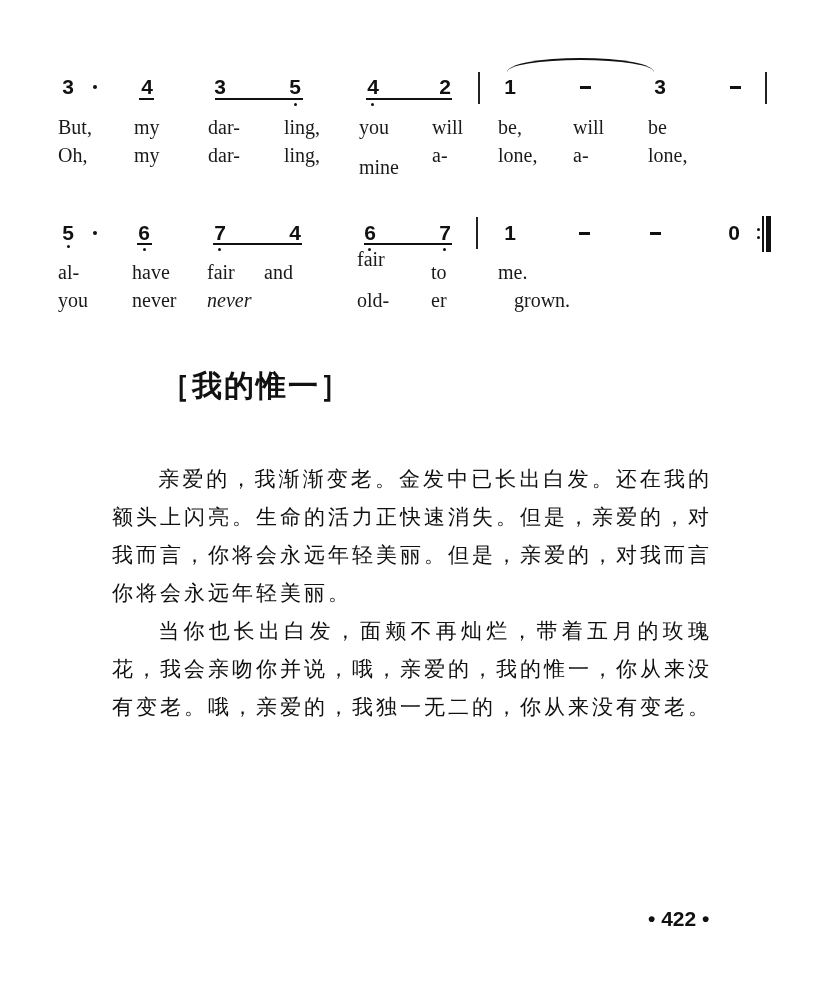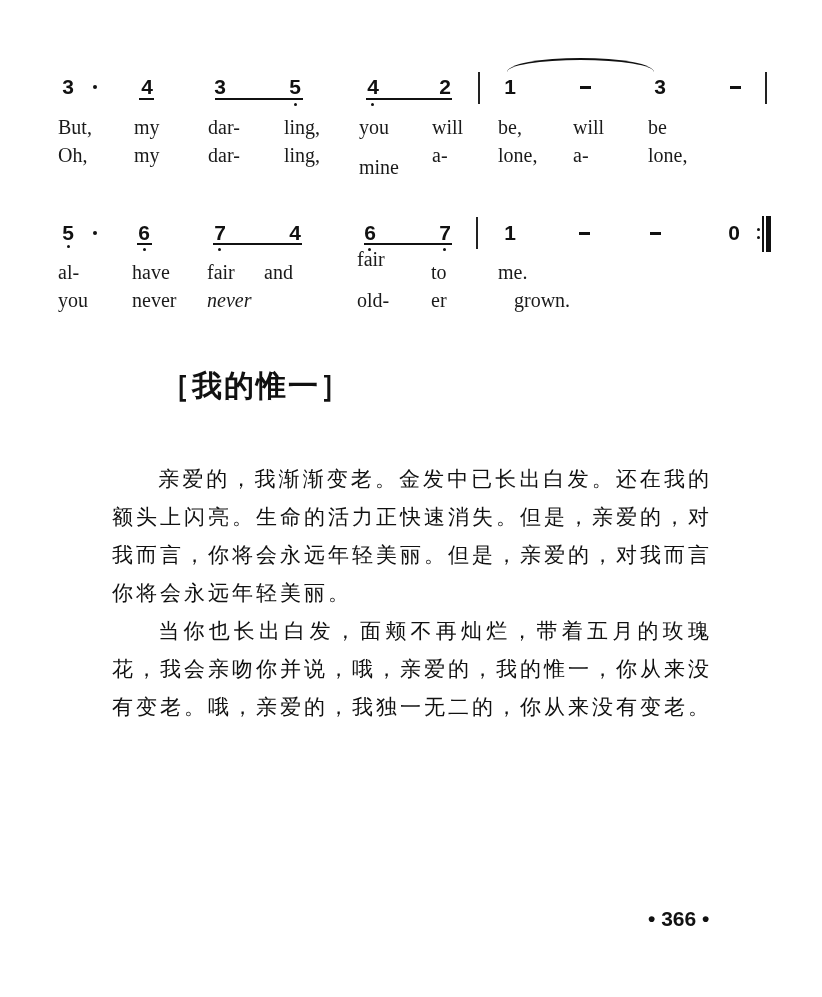--- a/index.html
+++ b/index.html
@@ -143,13 +143,13 @@
   <span class="lyric" style="left:357px;top:289px;">old-</span>
   <span class="lyric" style="left:431px;top:289px;">er</span>
   <span class="lyric" style="left:498px;top:289px;margin-left:16px;">grown.</span>
 </div>
 
 <div class="heading">［我的惟一］</div>
 
 <p class="para" style="top:460px;margin:0;">亲爱的，我渐渐变老。金发中已长出白发。还在我的额头上闪亮。生命的活力正快速消失。但是，亲爱的，对我而言，你将会永远年轻美丽。但是，亲爱的，对我而言你将会永远年轻美丽。</p>
 <p class="para" style="top:612px;margin:0;">当你也长出白发，面颊不再灿烂，带着五月的玫瑰花，我会亲吻你并说，哦，亲爱的，我的惟一，你从来没有变老。哦，亲爱的，我独一无二的，你从来没有变老。</p>
 
-<div class="pagenum">• 366 •</div>
+<div class="pagenum">• 422 •</div>
 
 </body></html>

